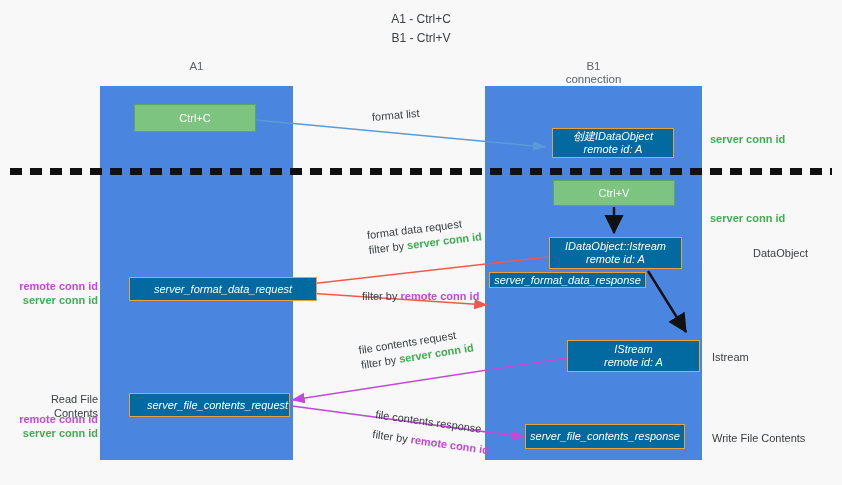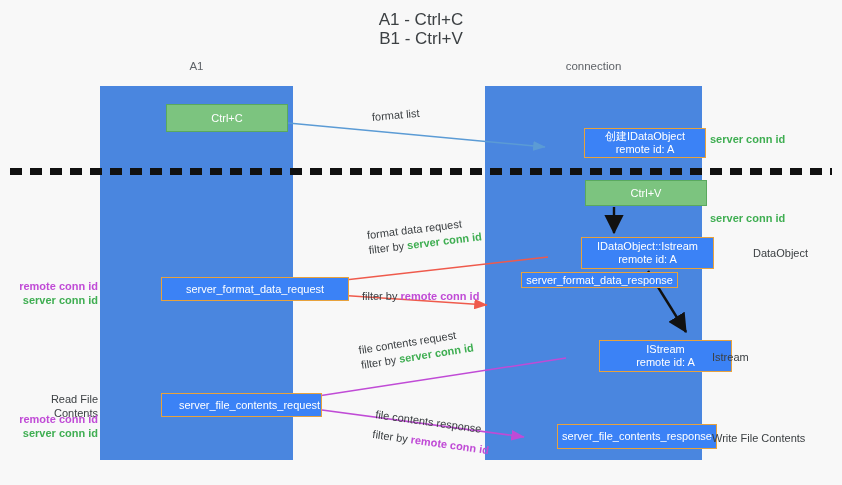--- a/index.html
+++ b/index.html
@@ -10,21 +10,21 @@
     color:#3c4043;
     overflow:hidden;
     position:relative;
   }
   #stage{position:absolute;inset:0;}
   .abs{position:absolute;}
 
   
   .title{
     left:0;top:10px;width:842px;text-align:center;
-    font-size:17px;line-height:19px;color:#3c4043;
+    font-size:12px;line-height:19px;color:#3c4043;
   }
 
   
   .lane-head{
     text-align:center;font-size:11.5px;line-height:13px;color:#5f6368;
   }
 
   
   .lane{background:#4a86df;}
   #laneA{left:100px;top:86px;width:193px;height:374px;}
@@ -36,25 +36,24 @@
     background:repeating-linear-gradient(to right,#111 0 12px,transparent 12px 20px);
   }
 
   
   .box{
     box-sizing:border-box;
     display:flex;flex-direction:column;
     align-items:center;justify-content:center;
     color:#ffffff;font-size:11px;line-height:13px;
     text-align:center;
-    margin-left:32px;
   }
   .box.green{background:#7cc47f;border:1px solid #5aa95e;}
   .box.orange{background:#fbb košt;}
-  .box.orange{background:#3b82f6;}
+  .box.orange{background:#0369a1;font-style:italic;}
   .orange{background:#fbb24a;border:1px solid #e8a23c;}
 
   
   .lbl{font-size:11px;line-height:14px;}
   .lbl.plain{color:#3c4043;}
   .green-t{color:#3fae52;font-weight:bold;}
   .magenta-t{color:#c04bd6;font-weight:bold;}
 
   
   .ann{font-size:11px;line-height:15px;color:#3c4043;white-space:nowrap;}
@@ -69,20 +68,21 @@
 
   <div class="abs title">
     <div>A1 - Ctrl+C</div>
     <div>B1 - Ctrl+V</div>
   </div>
 
   <div class="abs lane-head" style="left:100px;top:60px;width:193px;">
     <div>A1</div>
   </div>
   <div class="abs lane-head" style="left:485px;top:60px;width:217px;">
+    <div>B1</div>
     <div>connection</div>
   </div>
 
   <div class="abs lane" id="laneA"></div>
   <div class="abs lane" id="laneB"></div>
 
   <svg class="overlay">
     <defs>
       <marker id="ah-blue" markerWidth="9" markerHeight="7" refX="8.5" refY="3.5" orient="auto">
         <polygon points="0 0, 9 3.5, 0 7" fill="#5b9bd5"></polygon>

